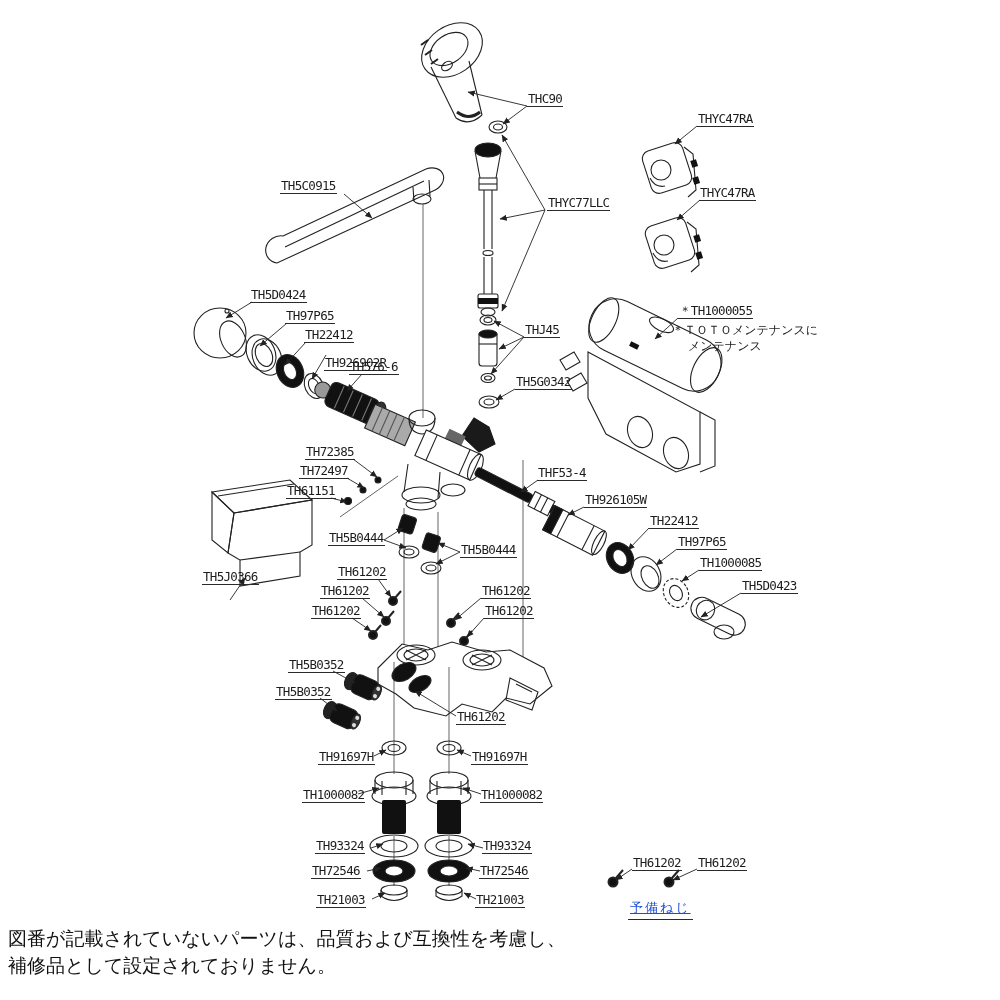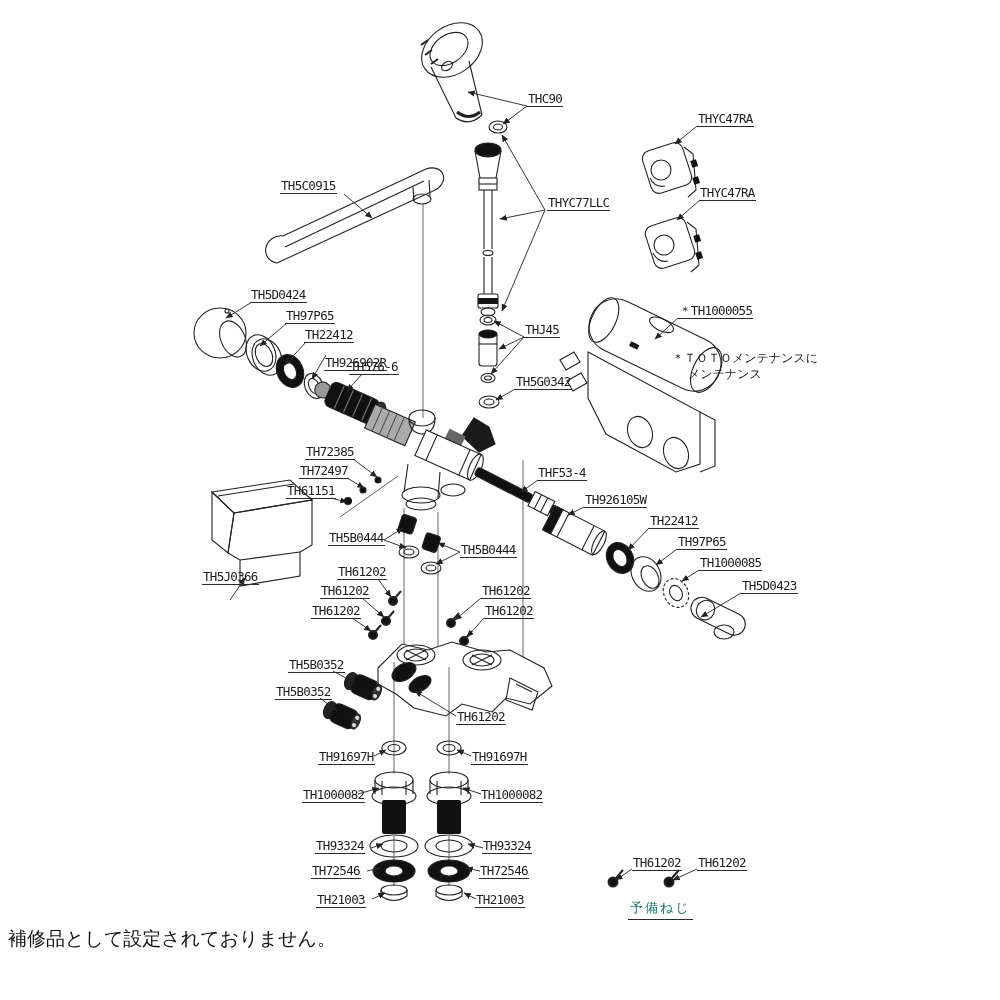--- a/index.html
+++ b/index.html
@@ -2,23 +2,23 @@
 <html><head>
 <meta charset="utf-8">
 <style>
   html,body{margin:0;padding:0;background:#fff;}
   .canvas{position:relative;width:1000px;height:1000px;background:#fff;overflow:hidden;
           font-family:"DejaVu Sans Mono",monospace;}
   .art{position:absolute;left:0;top:0;}
   .lbl{position:absolute;font:12.5px "DejaVu Sans Mono",monospace;letter-spacing:-0.7px;
        color:#1c1c1c;border-bottom:1.2px solid #2a2a2a;padding:0 1px 1px 1px;white-space:nowrap;
        line-height:13px;}
-  .note-line{position:absolute;font:12px "DejaVu Sans",sans-serif;color:#1c1c1c;white-space:nowrap;margin-top:28px;}
-  .caption{position:absolute;font:13px "DejaVu Sans",sans-serif;color:#0f766e;
-           border-bottom:1.2px solid #2a2a2a;padding:0 2px 2px 2px;letter-spacing:2px;white-space:nowrap;}
+  .note-line{position:absolute;font:12px "DejaVu Sans",sans-serif;color:#1c1c1c;white-space:nowrap;}
+  .caption{position:absolute;font:13px "DejaVu Sans",sans-serif;color:#1d4ed8;
+           border-bottom:1.2px solid #2a2a2a;padding:0 2px 2px 2px;letter-spacing:2px;white-space:nowrap;text-decoration:underline;}
   .footer{position:absolute;left:8px;top:925px;width:990px;font:19px "DejaVu Sans",sans-serif;
           color:#111;line-height:27px;white-space:nowrap;}
 </style>
 </head>
 <body>
 
 <div class="canvas">
 
 <svg class="art" width="1000" height="1000" viewBox="0 0 1000 1000">
   <defs>
@@ -372,16 +372,17 @@
 <span class="lbl" style="left:475px;top:893px">TH21003</span>
 <span class="lbl" style="left:632px;top:856px">TH61202</span>
 <span class="lbl" style="left:697px;top:856px">TH61202</span>
 
 <span class="note-line" style="left:672px;top:322px">＊ＴＯＴＯメンテナンスに</span>
 <span class="note-line" style="left:688px;top:338px">メンテナンス</span>
 
 <span class="caption" style="left:628px;top:899px">予備ねじ</span>
 
 <div class="footer">
+  <div>図番が記載されていないパーツは、品質および互換性を考慮し、</div>
   <div>補修品として設定されておりません。</div>
 </div>
 
 </div>
 
 </body></html>

